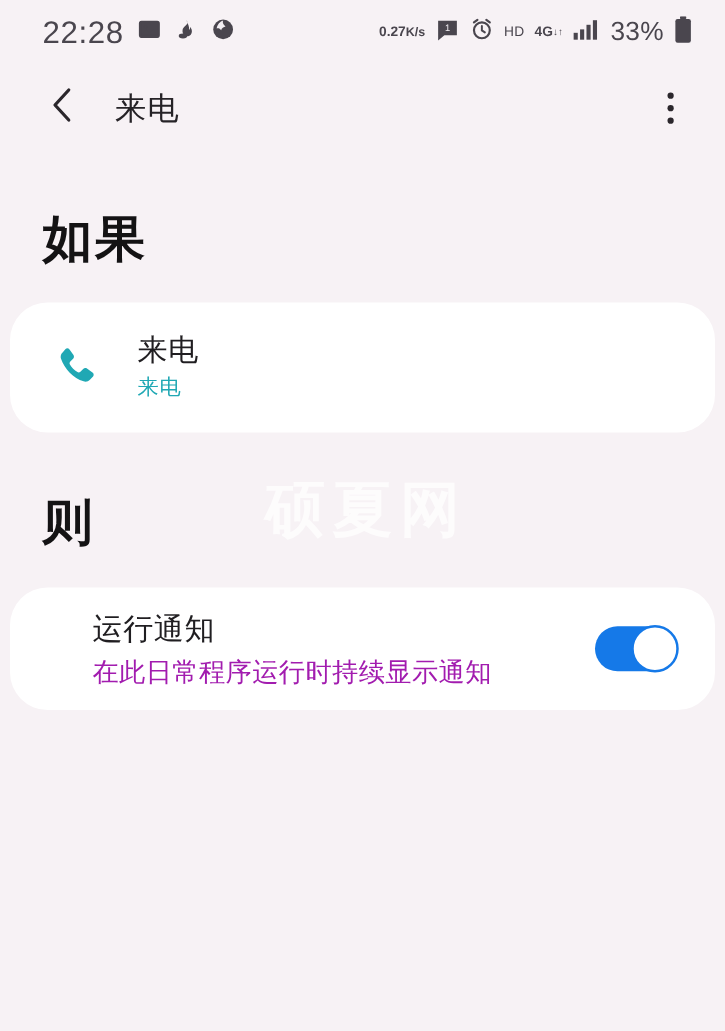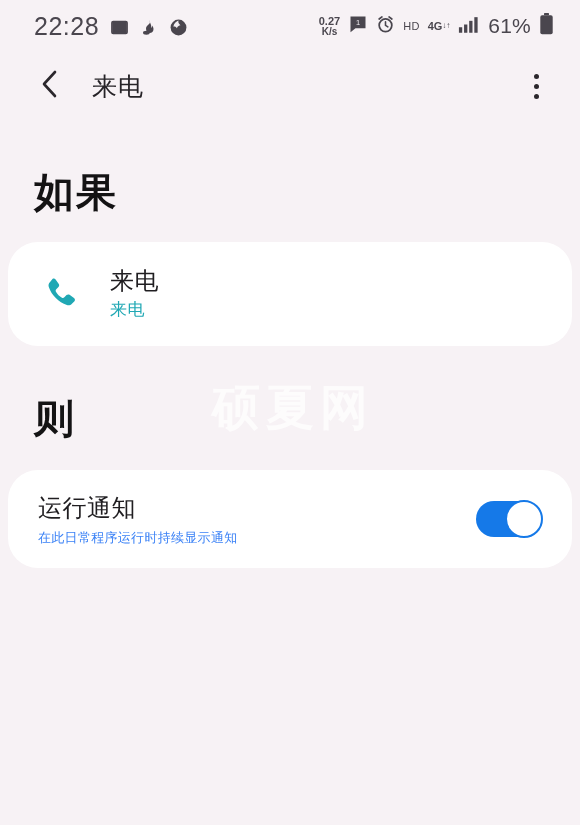--- a/index.html
+++ b/index.html
@@ -21,37 +21,36 @@
     height: 52px;
     display: flex;
     align-items: center;
     justify-content: space-between;
     padding: 0 26px 0 34px;
     box-sizing: border-box;
     color: #55505a;
   }
   .status-left {
     display: flex;
-    align-items: flex-end;
+    align-items: center;
     gap: 11px;
   }
   .status-clock {
     font-size: 25px;
     letter-spacing: 0.5px;
     color: #4a464e;
   }
   .status-right {
     display: flex;
     align-items: center;
     gap: 8px;
   }
   .netspeed {
     display: flex;
-    flex-direction: column;
-    align-items: center;
+    align-items: flex-end;
     line-height: 1.0;
     font-size: 10px;
     color: #4a464e;
     font-weight: 600;
   }
   .netspeed .num { font-size: 11px; }
   .netspeed .unit { font-size: 10px; }
   .hd-badge {
     font-size: 11px;
     font-weight: 400;
@@ -162,37 +161,38 @@
     color: #201e21;
     line-height: 1.15;
     letter-spacing: 0.5px;
   }
   .row-sub-teal {
     font-size: 17px;
     color: #20a8b4;
     letter-spacing: 0.5px;
   }
   .row-sub-gray {
-    font-size: 13px;
-    color: #3b82f6;
+    font-size: 21px;
+    color: #a21caf;
     letter-spacing: 0.3px;
   }
 
   .toggle-card {
     display: flex;
     align-items: center;
     min-height: 98px;
     padding: 14px 30px 14px 30px;
     margin-top: 32px;
   }
   .toggle-text {
     flex: 1;
     display: flex;
     flex-direction: column;
     gap: 5px;
+    margin-left: 36px;
   }
   .toggle-title {
     font-size: 24px;
     color: #201e21;
     letter-spacing: 0.5px;
   }
   .switch {
     width: 66px;
     height: 36px;
     border-radius: 18px;
@@ -279,21 +279,21 @@
       <span class="ar">↓↑</span>
     </div>
     <span>
       <svg width="22" height="19" viewBox="0 0 24 20">
           <rect x="1" y="13" width="3.6" height="6" fill="#4a464e"></rect>
           <rect x="6.6" y="10" width="3.6" height="9" fill="#4a464e"></rect>
           <rect x="12.2" y="6" width="3.6" height="13" fill="#4a464e"></rect>
           <rect x="17.8" y="2" width="3.6" height="17" fill="#4a464e"></rect>
         </svg>
     </span>
-    <span class="battery-pct">61%</span>
+    <span class="battery-pct">33%</span>
     <span>
       <svg width="15" height="22" viewBox="0 0 14 22">
           <rect x="4.5" y="0" width="5" height="2.2" rx="0.6" fill="#4a464e"></rect>
           <rect x="0.8" y="2.2" width="12.4" height="19" rx="1.8" fill="#4a464e"></rect>
         </svg>
     </span>
   </div>
 </div>
 
 <div class="app-bar">

